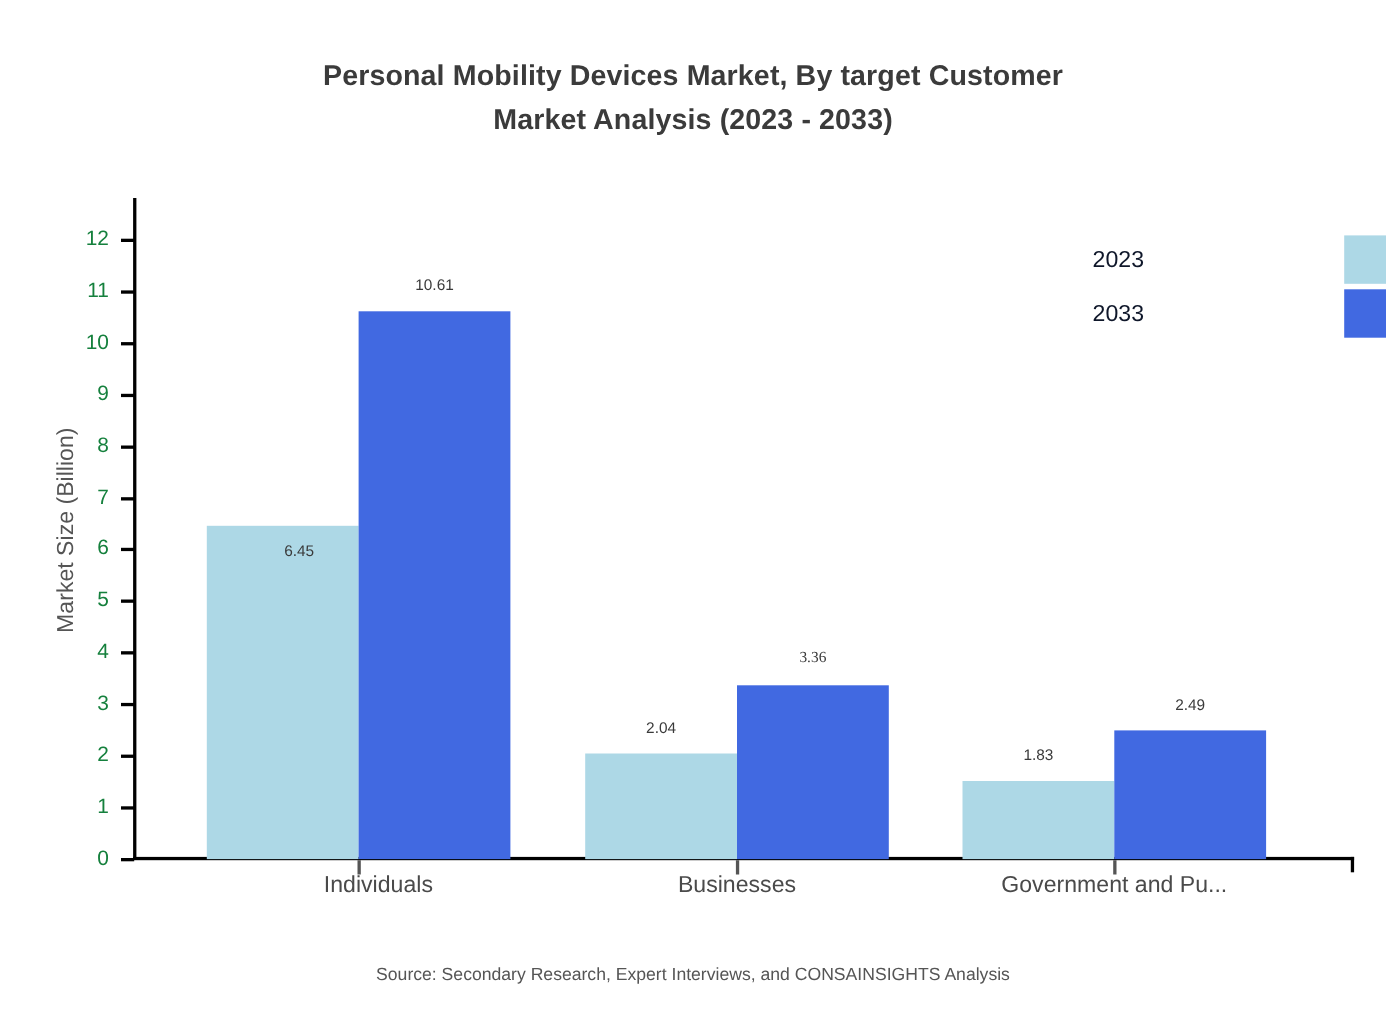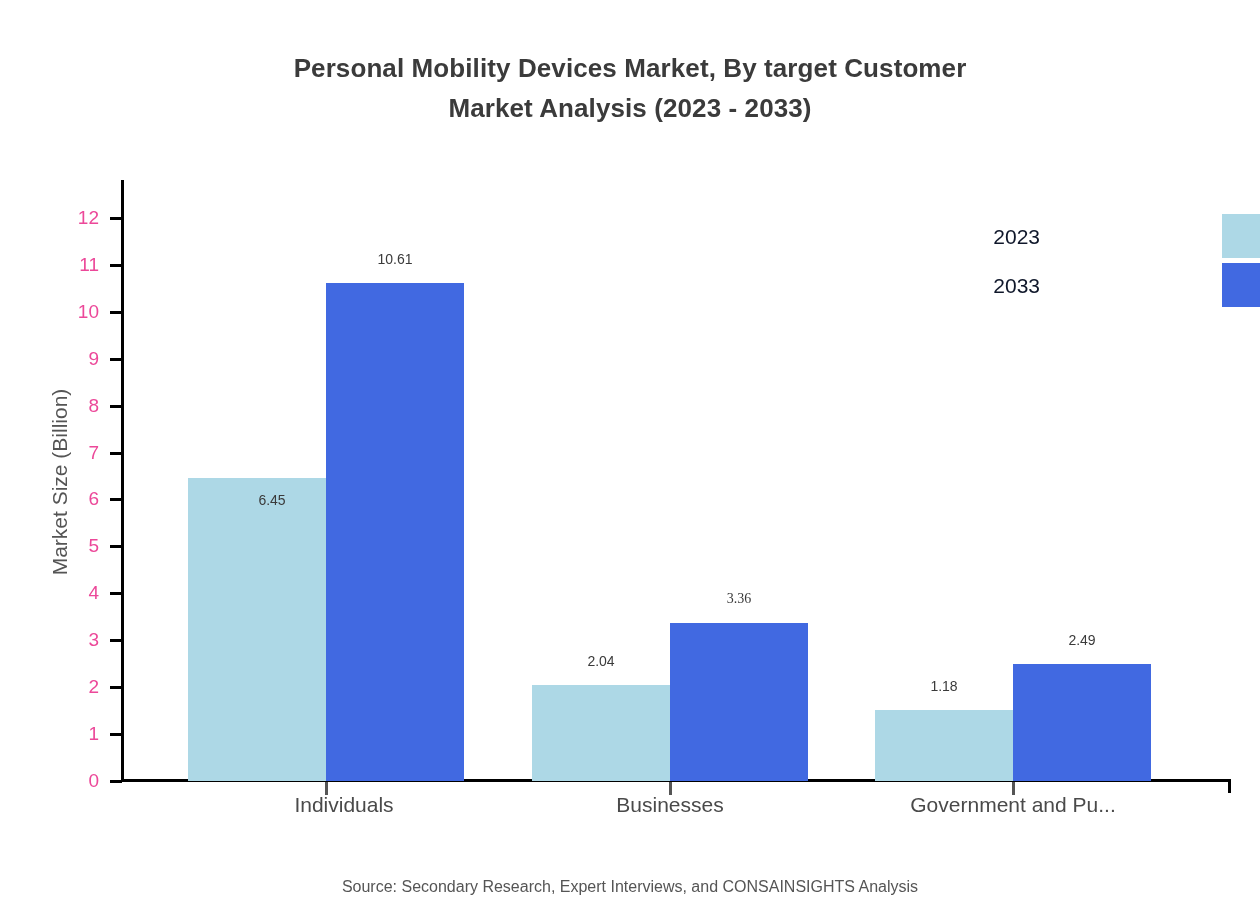--- a/index.html
+++ b/index.html
@@ -35,21 +35,21 @@
     background:#000;
   }
   .x-axis-end-tick{
     position:absolute;left:1228px;top:779px;width:3px;height:14px;background:#000;
   }
   .y-tick{
     position:absolute;left:110px;width:12px;height:3px;background:#000;
   }
   .y-tick-label{
     position:absolute;right:0;width:100px;text-align:right;
-    font-size:19px;color:#ec4899;
+    font-size:19px;color:#15803d;
     transform:translateY(-11px);
   }
 
   .x-tick{
     position:absolute;top:782px;width:3px;height:13px;background:#555;
   }
   .x-tick-label{
     position:absolute;top:793px;
     text-align:center;
     font-size:21px;color:#4a4a4a;
@@ -148,21 +148,21 @@
     <div id="bars">
         <div class="bar" style="left: 188px; top: 478.366px; width: 138px; height: 302.634px; background: rgb(173, 216, 230); bottom: auto;"></div>
         <div class="bar-value" style="left: 272px; top: 446.366px; margin-top: 46px;">6.45</div>
         <div class="bar" style="left: 326px; top: 283.179px; width: 138px; height: 497.821px; background: rgb(65, 105, 225); bottom: auto;"></div>
         <div class="bar-value" style="left: 395px; top: 251.179px;">10.61</div>
         <div class="bar" style="left: 532px; top: 685.283px; width: 138px; height: 95.7168px; background: rgb(173, 216, 230); bottom: auto;"></div>
         <div class="bar-value" style="left: 601px; top: 653.283px;">2.04</div>
         <div class="bar" style="left: 670px; top: 623.349px; width: 138px; height: 157.651px; background: rgb(65, 105, 225); bottom: auto;"></div>
         <div class="bar-value" style="left: 739px; top: 591.349px; font-family: Liberation Serif, serif;">3.36</div>
         <div class="bar" style="left: 875px; top: 710.151px; width: 138px; height: 70.8492px; background: rgb(173, 216, 230); bottom: auto;"></div>
-        <div class="bar-value" style="left: 944px; top: 678.151px;">1.18</div>
+        <div class="bar-value" style="left: 944px; top: 678.151px;">1.83</div>
         <div class="bar" style="left: 1013px; top: 664.169px; width: 138px; height: 116.831px; background: rgb(65, 105, 225); bottom: auto;"></div>
         <div class="bar-value" style="left: 1082px; top: 632.169px;">2.49</div>
       </div>
 
     <div id="x-ticks">
         <div class="x-tick" style="left: 325px;"></div>
         <div class="x-tick-label" style="left: 344px;">Individuals</div>
         <div class="x-tick" style="left: 669px;"></div>
         <div class="x-tick-label" style="left: 670px;">Businesses</div>
         <div class="x-tick" style="left: 1012px;"></div>

